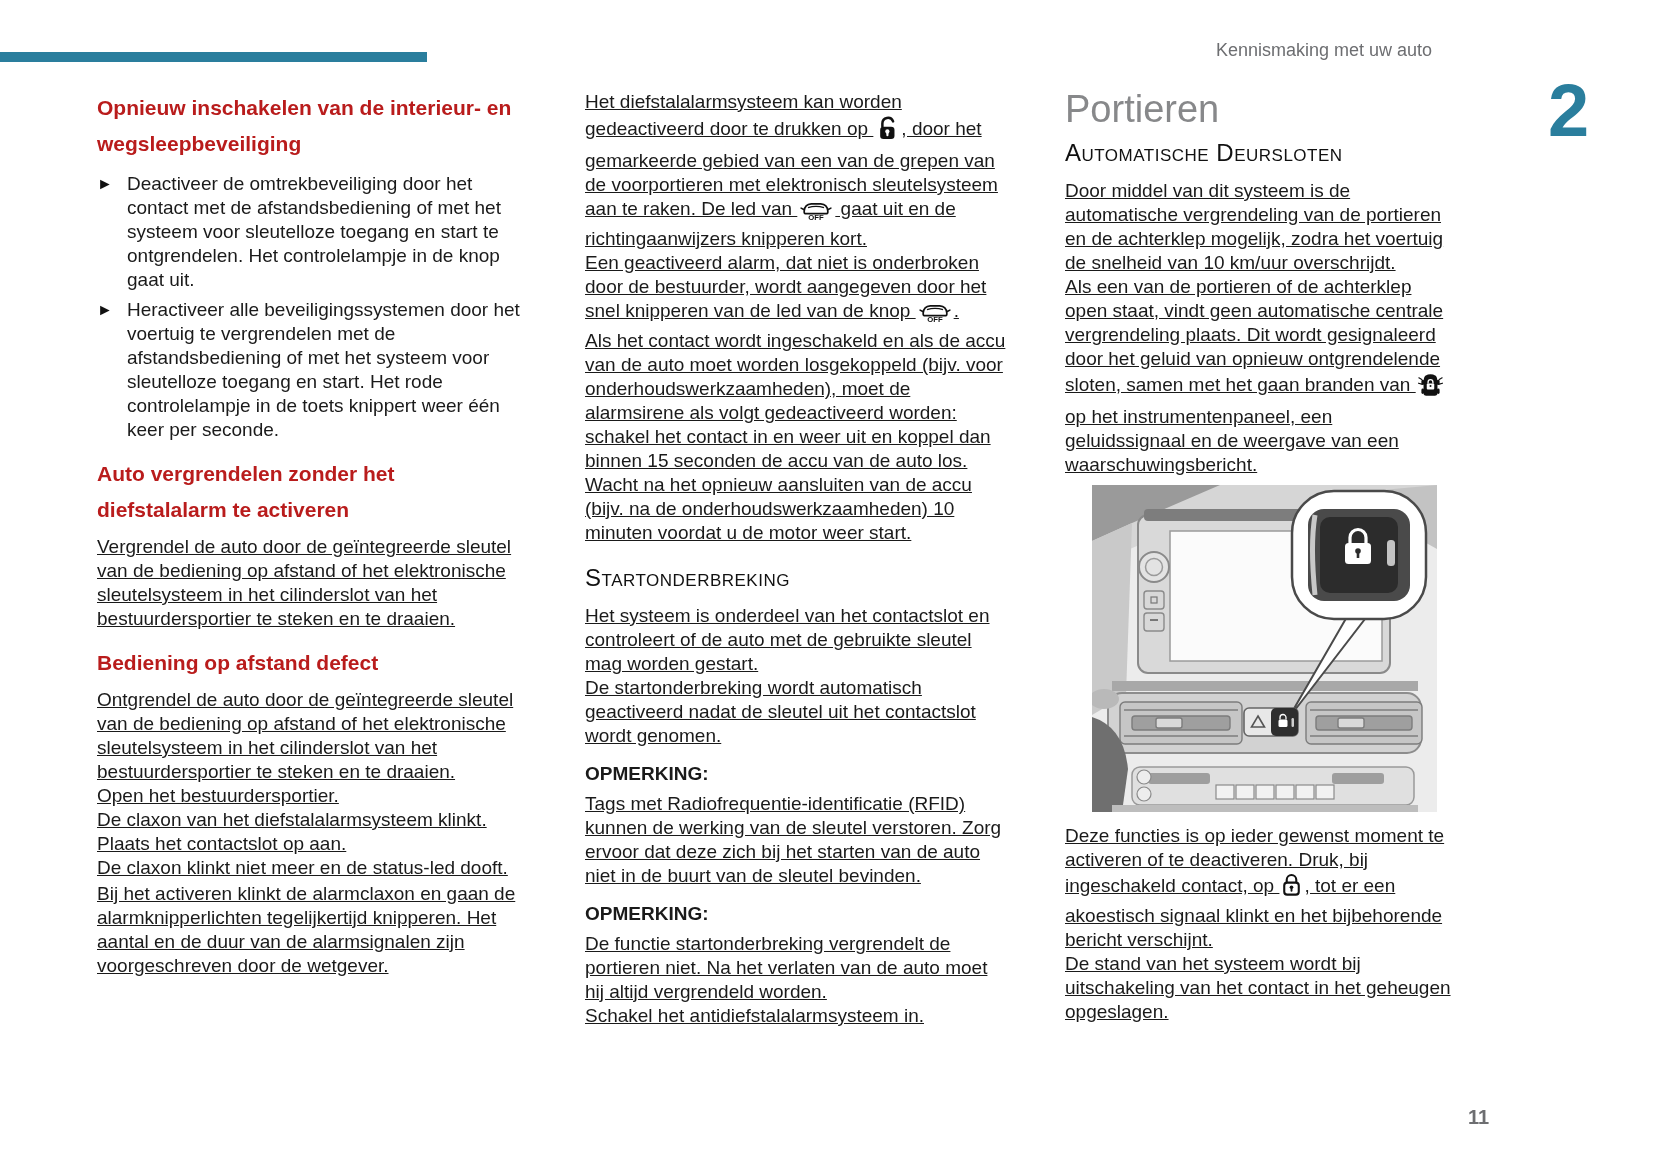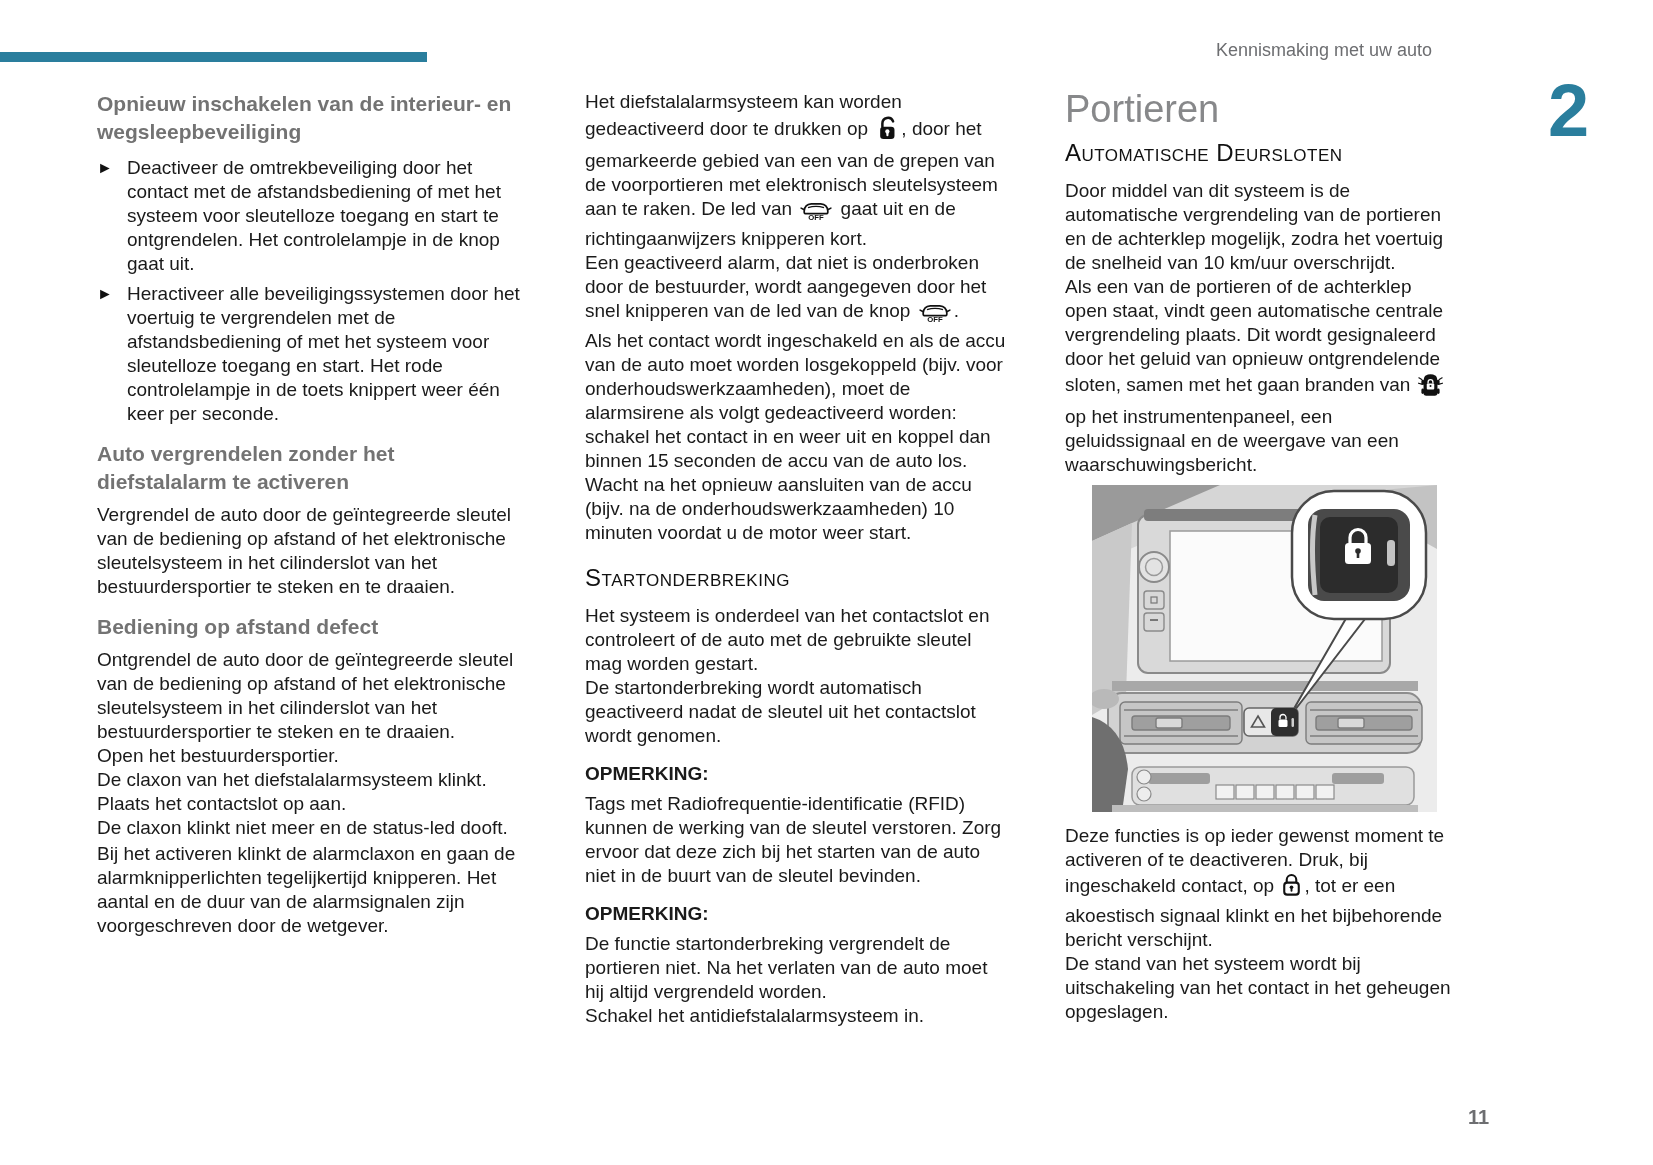--- a/index.html
+++ b/index.html
@@ -37,23 +37,24 @@
   }
   .col{position:absolute;top:90px;}
   .col-1{left:97px;width:428px;}
   .col-2{left:585px;width:422px;}
   .col-3{left:1065px;width:386px;top:86px;}
 
   .para{
     font-size:19px;line-height:24px;
     white-space:pre-line;
     margin:0 0 2px 0;
+    text-decoration:underline;
   }
   .h-bold{
-    font-size:21px;line-height:28px;font-weight:bold;color:#737373;
+    font-size:21px;line-height:36px;font-weight:bold;color:#b91c1c;
     margin:14px 0 7px 0;
   }
   .h-bold.first{margin-top:0;}
   .h-section{
     font-variant:small-caps;
     font-weight:normal;color:#111;
     font-size:24px;line-height:34px;letter-spacing:.5px;
     margin:16px 0 9px 0;
   }
   .note-label{

